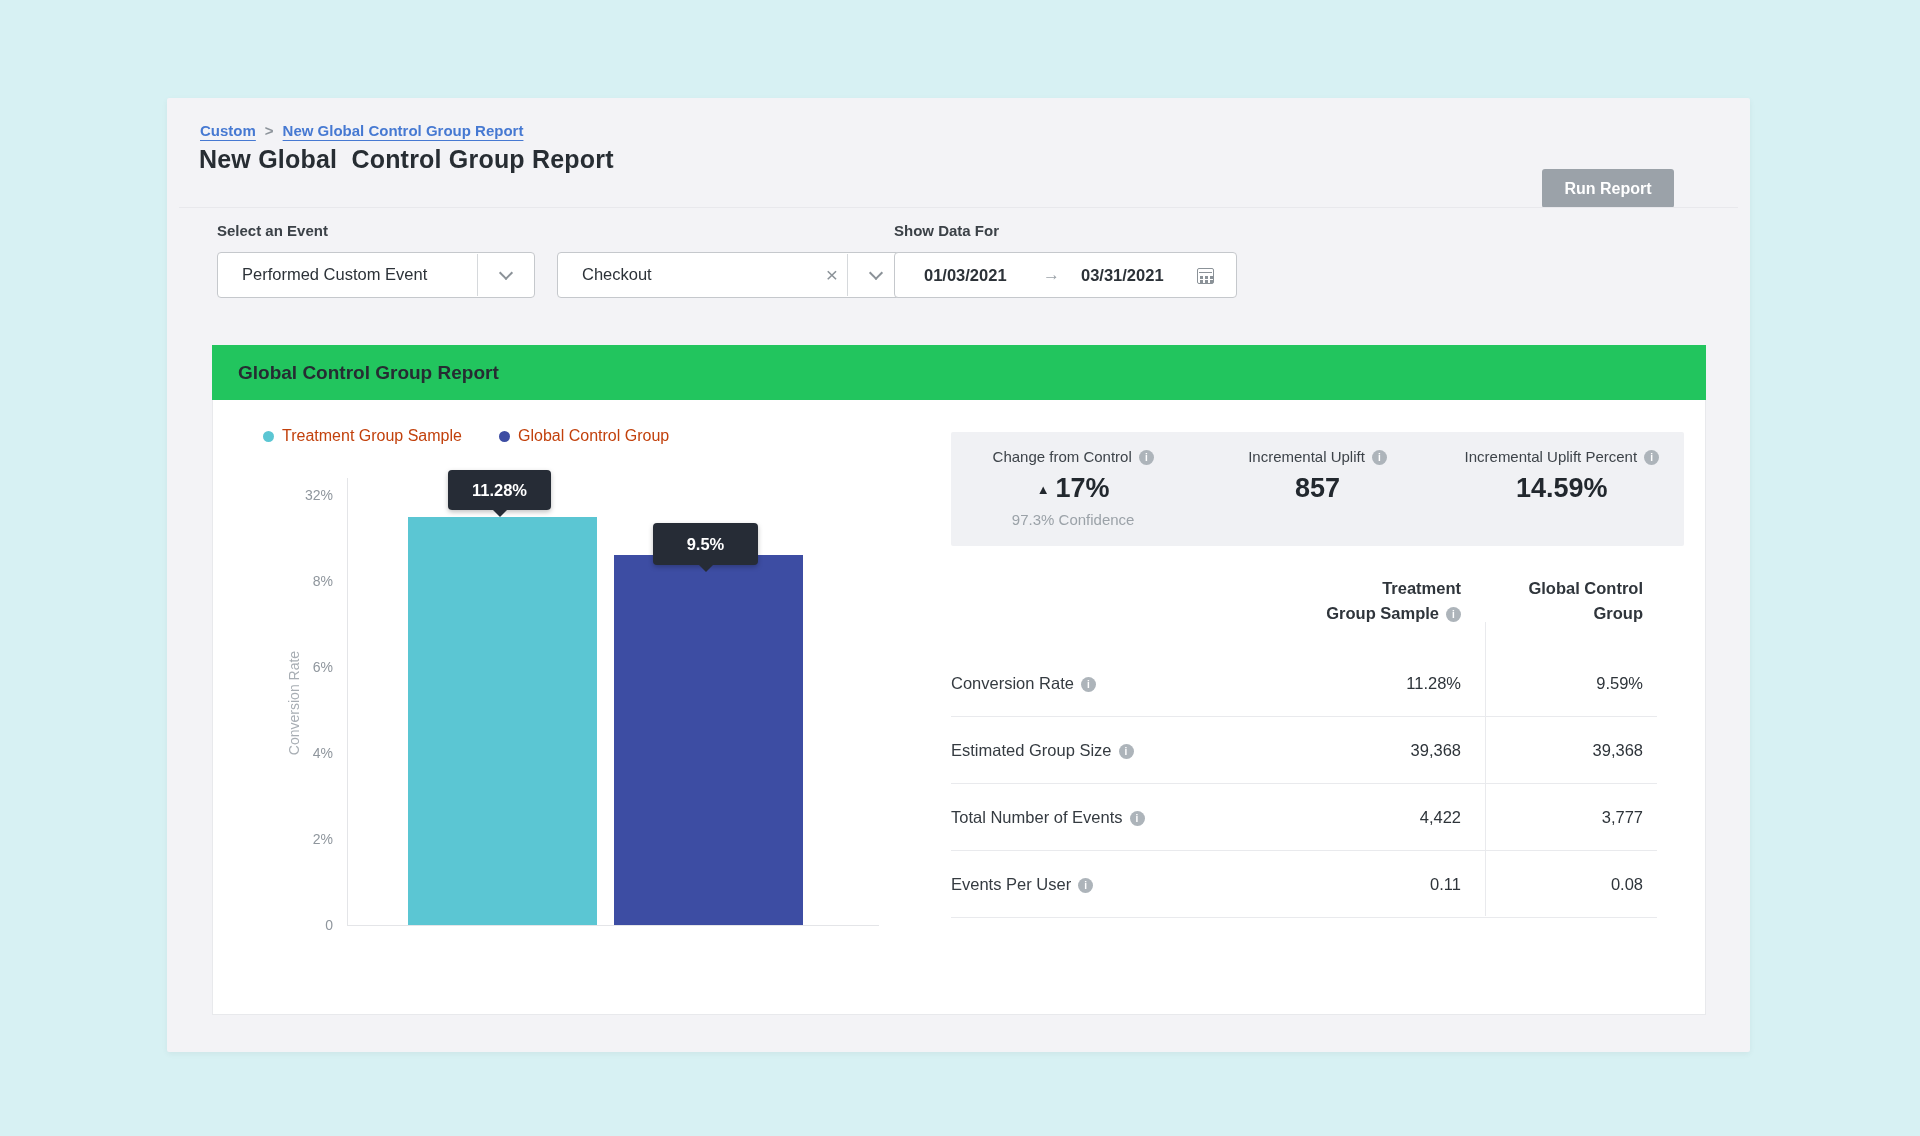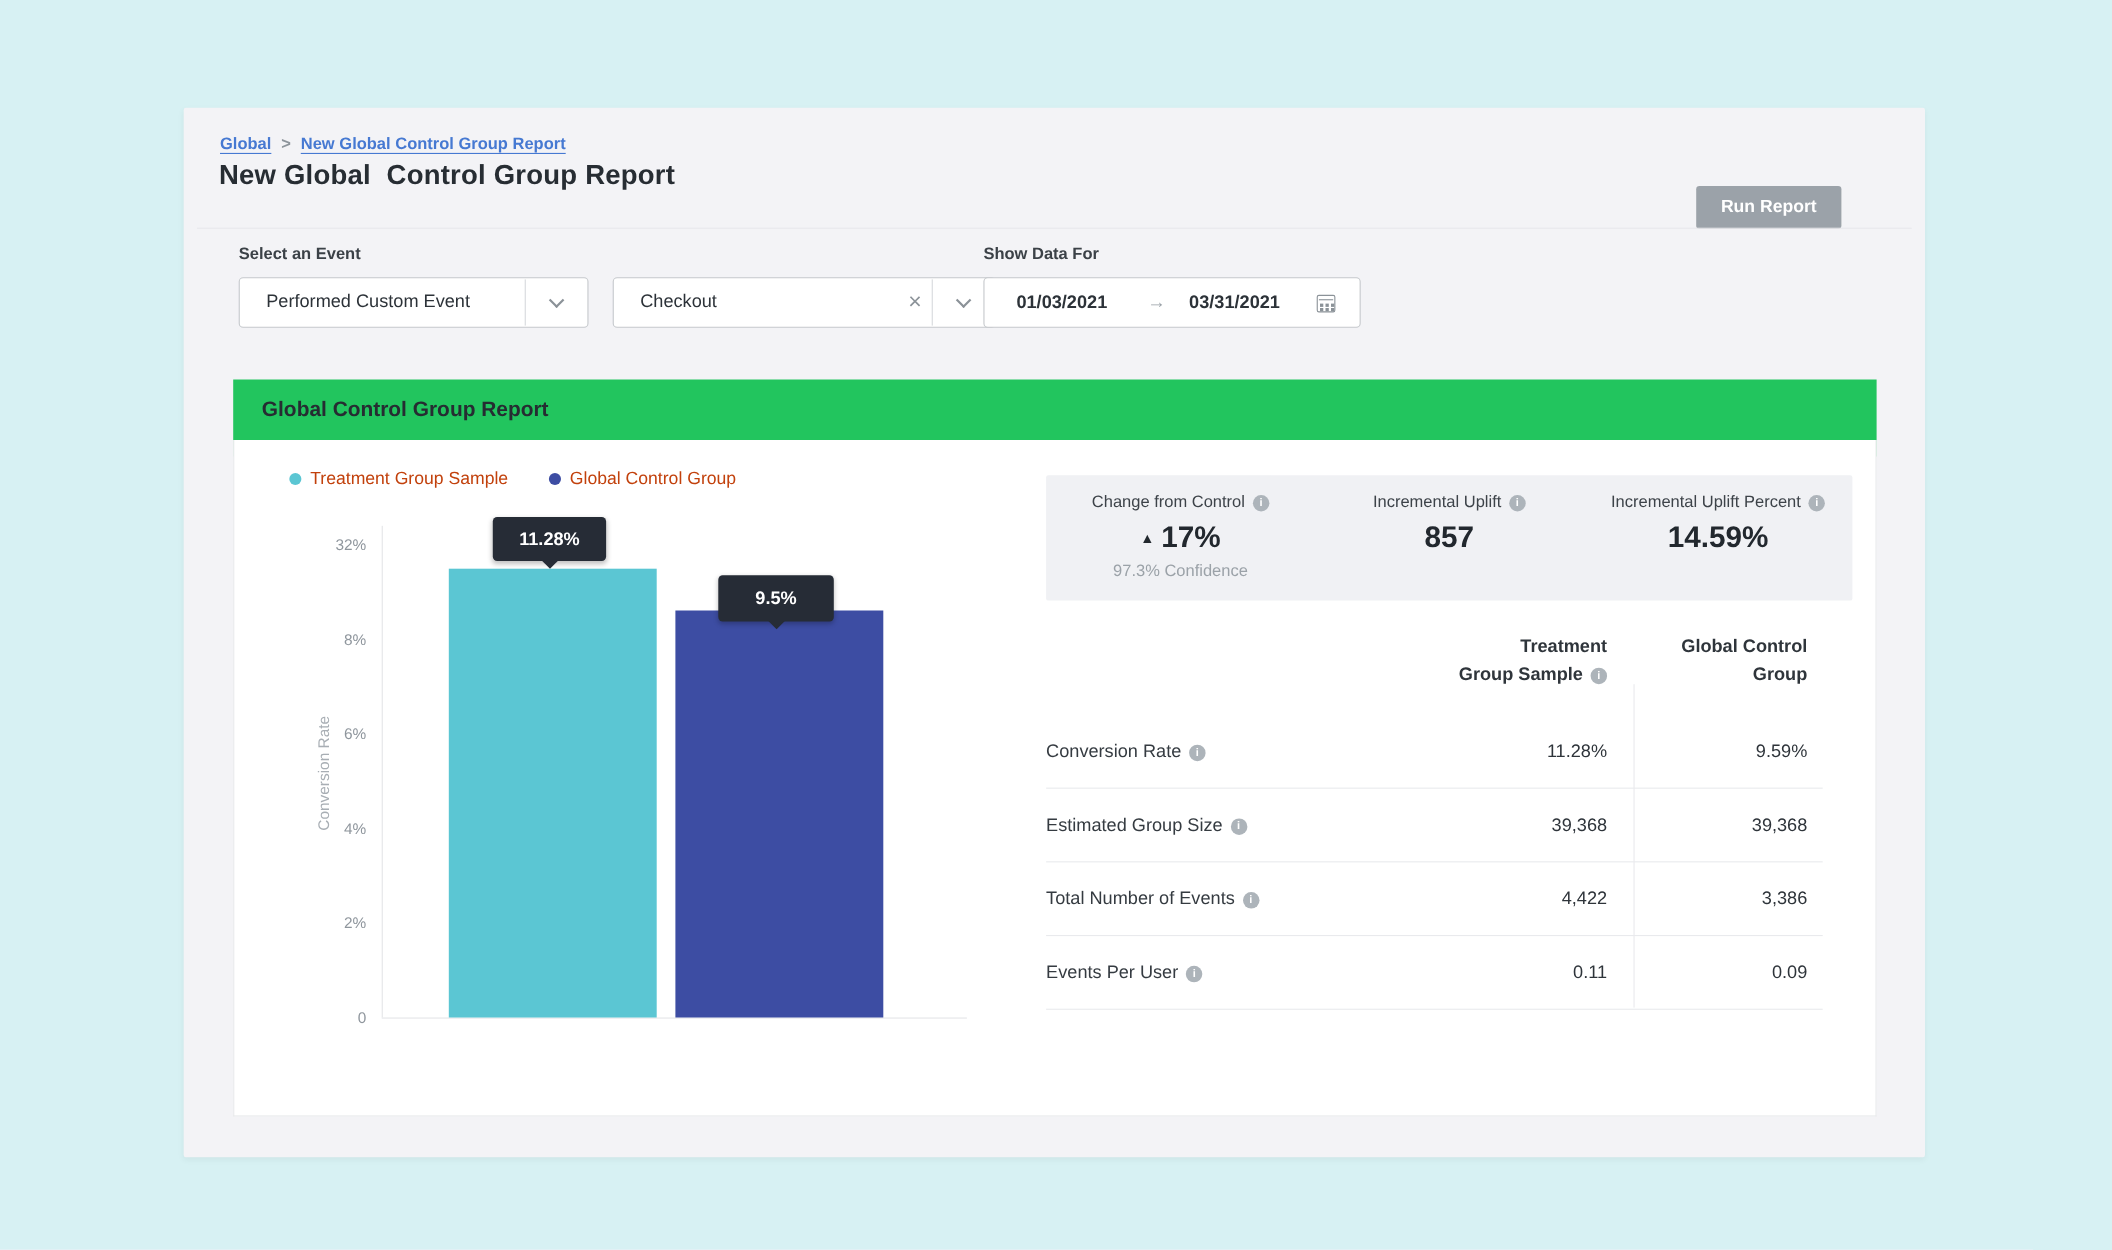--- a/index.html
+++ b/index.html
@@ -103,21 +103,21 @@
   .cell-v { text-align:right; font-size:16.5px; color:#2e343a; }
   .cv1 { padding-right:24px; } .cv2 { padding-right:14px; }
   .col-divider { position:absolute; left:1272px; top:222px; width:1px; height:294px; background:#e9eaed; }
 </style>
 </head>
 <body>
 
 <div class="card">
 
   <div class="breadcrumb">
-    <a>Global</a><span class="crumb-sep">&gt;</span><a>New Global Control Group Report</a>
+    <a>Custom</a><span class="crumb-sep">&gt;</span><a>New Global Control Group Report</a>
   </div>
 
   <h1 class="page-title">New Global  Control Group Report</h1>
   <button class="run-btn">Run Report</button>
   <div class="title-divider"></div>
 
   <div class="filter-label lbl-event">Select an Event</div>
 
   <div class="select-box dd1">
     <span class="select-value">Performed Custom Event</span>
@@ -205,25 +205,25 @@
           <div class="cell-v cv2">9.59%</div>
         </div>
         <div class="cmp-row cmp-body-row">
           <div class="row-label"><span>Estimated Group Size</span><i class="info">i</i></div>
           <div class="cell-v cv1">39,368</div>
           <div class="cell-v cv2">39,368</div>
         </div>
         <div class="cmp-row cmp-body-row">
           <div class="row-label"><span>Total Number of Events</span><i class="info">i</i></div>
           <div class="cell-v cv1">4,422</div>
-          <div class="cell-v cv2">3,386</div>
+          <div class="cell-v cv2">3,777</div>
         </div>
         <div class="cmp-row cmp-body-row">
           <div class="row-label"><span>Events Per User</span><i class="info">i</i></div>
           <div class="cell-v cv1">0.11</div>
-          <div class="cell-v cv2">0.09</div>
+          <div class="cell-v cv2">0.08</div>
         </div>
       </div>
       <div class="col-divider"></div>
 
     </div>
   </div>
 </div>
 
 </body></html>

